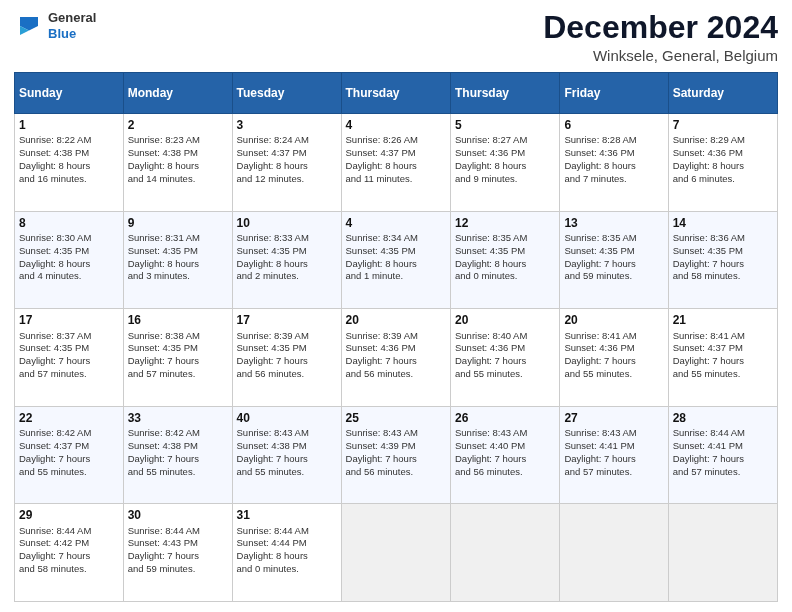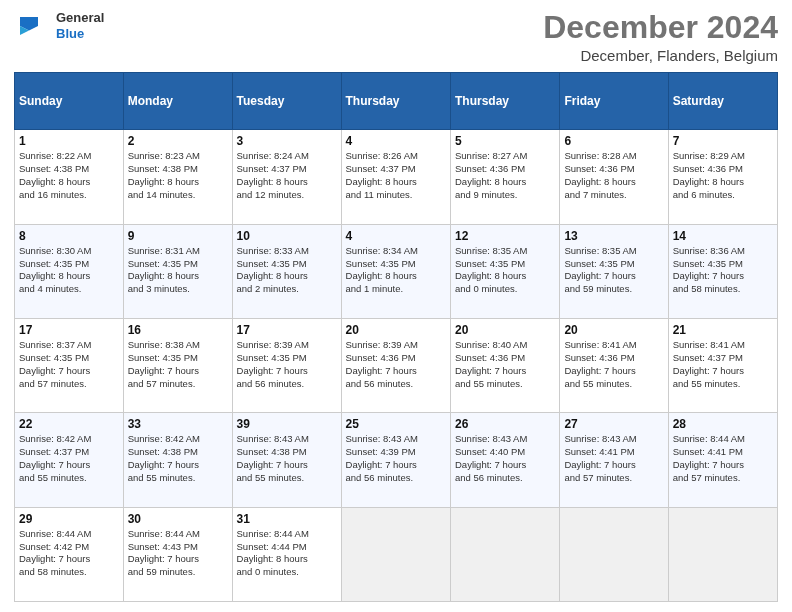--- a/index.html
+++ b/index.html
@@ -20,58 +20,58 @@
     }
     .header {
       display: flex;
       justify-content: space-between;
       align-items: flex-start;
       margin-bottom: 8px;
     }
     .logo {
       display: flex;
       align-items: center;
-      gap: 12px;
+      gap: 4px;
     }
     .logo-text {
       font-size: 13px;
       font-weight: bold;
       line-height: 1.2;
     }
     .logo-general { color: #333; }
     .logo-blue { color: #1a6fc4; text-align: center; }
     .logo-icon {
       width: 30px;
       height: 30px;
     }
     .title-block {
       text-align: right;
     }
     .month-title {
       font-size: 32px;
       font-weight: bold;
-      color: #737373;
+      color: #0f172a;
       line-height: 1.1;
     }
     .location {
       font-size: 15px;
       color: #444;
       margin-top: 2px;
     }
     .calendar {
       width: 100%;
       border-collapse: collapse;
       flex: 1;
     }
     .calendar th {
       background-color: #2563a8;
       color: #fff;
       font-size: 12px;
       font-weight: bold;
-      padding: 21px 4px;
+      padding: 13px 4px;
       text-align: left;
       border: 1px solid #1a4f8a;
     }
     .calendar td {
       border: 1px solid #ccc;
       vertical-align: top;
       padding: 3px 4px;
       width: 113px;
       height: 85px;
       background: #fff;
@@ -104,21 +104,21 @@
         <polygon points="8,8 32,8 32,20 20,26 8,20" fill="#1a6fc4"></polygon>
         <polygon points="8,20 20,26 8,32" fill="#2a9fd6"></polygon>
       </svg>
       <div class="logo-text">
         <span class="logo-general">General</span><br>
         <span class="logo-blue">Blue</span>
       </div>
     </div>
     <div class="title-block">
       <div class="month-title">December 2024</div>
-      <div class="location">December, Flanders, Belgium</div>
+      <div class="location">Winksele, General, Belgium</div>
     </div>
   </div>
 
   <table class="calendar">
     <thead>
       <tr>
           <th>Sunday</th>
           <th>Monday</th>
           <th>Tuesday</th>
           <th>Thursday</th>
@@ -151,21 +151,21 @@
           <td><span class="day-num">16</span>Sunrise: 8:38 AM<br>Sunset: 4:35 PM<br>Daylight: 7 hours<br>and 57 minutes.<br></td>
           <td><span class="day-num">17</span>Sunrise: 8:39 AM<br>Sunset: 4:35 PM<br>Daylight: 7 hours<br>and 56 minutes.<br></td>
           <td><span class="day-num">20</span>Sunrise: 8:39 AM<br>Sunset: 4:36 PM<br>Daylight: 7 hours<br>and 56 minutes.<br></td>
           <td><span class="day-num">20</span>Sunrise: 8:40 AM<br>Sunset: 4:36 PM<br>Daylight: 7 hours<br>and 55 minutes.<br></td>
           <td><span class="day-num">20</span>Sunrise: 8:41 AM<br>Sunset: 4:36 PM<br>Daylight: 7 hours<br>and 55 minutes.<br></td>
           <td><span class="day-num">21</span>Sunrise: 8:41 AM<br>Sunset: 4:37 PM<br>Daylight: 7 hours<br>and 55 minutes.<br></td>
         </tr>
         <tr>
           <td><span class="day-num">22</span>Sunrise: 8:42 AM<br>Sunset: 4:37 PM<br>Daylight: 7 hours<br>and 55 minutes.<br></td>
           <td><span class="day-num">33</span>Sunrise: 8:42 AM<br>Sunset: 4:38 PM<br>Daylight: 7 hours<br>and 55 minutes.<br></td>
-          <td><span class="day-num">39</span>Sunrise: 8:43 AM<br>Sunset: 4:38 PM<br>Daylight: 7 hours<br>and 55 minutes.<br></td>
+          <td><span class="day-num">40</span>Sunrise: 8:43 AM<br>Sunset: 4:38 PM<br>Daylight: 7 hours<br>and 55 minutes.<br></td>
           <td><span class="day-num">25</span>Sunrise: 8:43 AM<br>Sunset: 4:39 PM<br>Daylight: 7 hours<br>and 56 minutes.<br></td>
           <td><span class="day-num">26</span>Sunrise: 8:43 AM<br>Sunset: 4:40 PM<br>Daylight: 7 hours<br>and 56 minutes.<br></td>
           <td><span class="day-num">27</span>Sunrise: 8:43 AM<br>Sunset: 4:41 PM<br>Daylight: 7 hours<br>and 57 minutes.<br></td>
           <td><span class="day-num">28</span>Sunrise: 8:44 AM<br>Sunset: 4:41 PM<br>Daylight: 7 hours<br>and 57 minutes.<br></td>
         </tr>
         <tr>
           <td><span class="day-num">29</span>Sunrise: 8:44 AM<br>Sunset: 4:42 PM<br>Daylight: 7 hours<br>and 58 minutes.<br></td>
           <td><span class="day-num">30</span>Sunrise: 8:44 AM<br>Sunset: 4:43 PM<br>Daylight: 7 hours<br>and 59 minutes.<br></td>
           <td><span class="day-num">31</span>Sunrise: 8:44 AM<br>Sunset: 4:44 PM<br>Daylight: 8 hours<br>and 0 minutes.<br></td>
           <td class="empty"></td>

